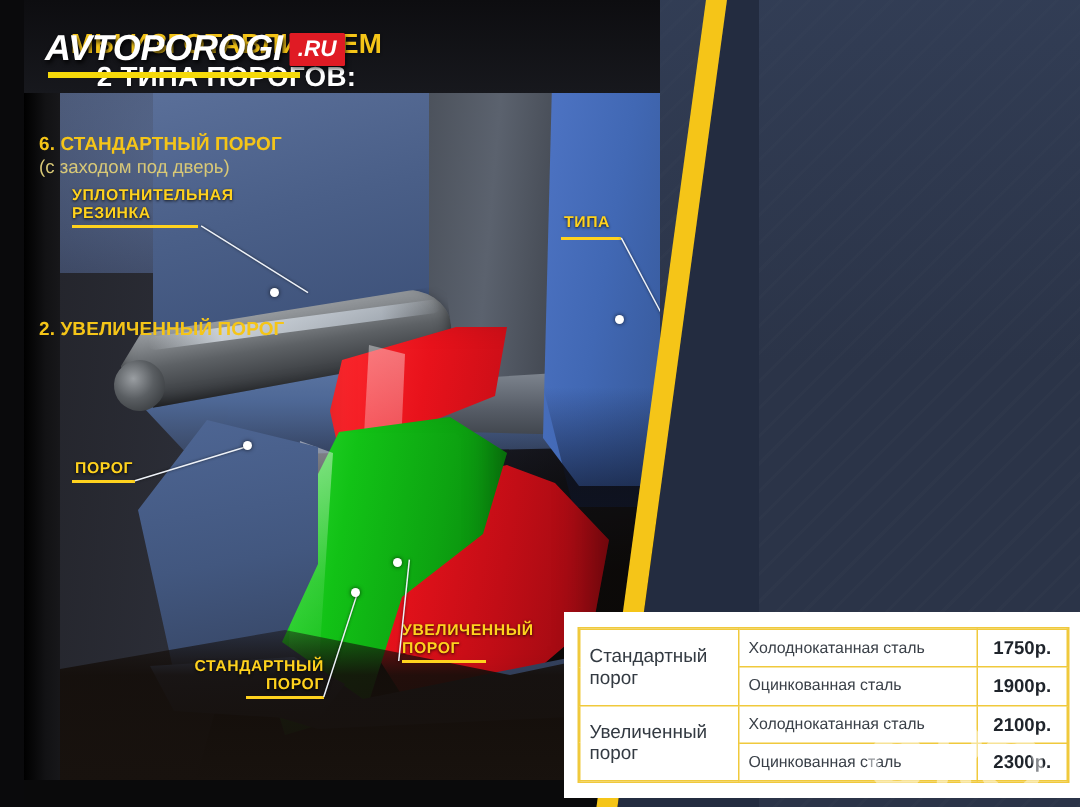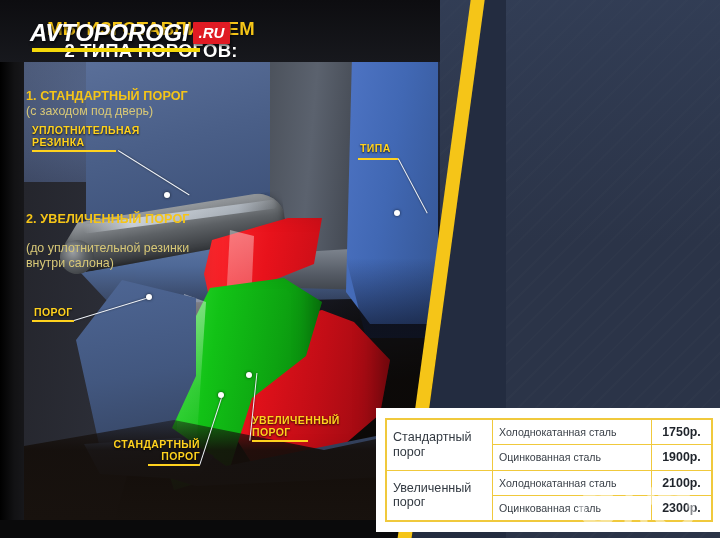--- a/index.html
+++ b/index.html
@@ -1,21 +1,21 @@
 <!DOCTYPE html>
 <html><head>
 <meta charset="utf-8">
 <style>
   html,body{margin:0;padding:0;background:#000;}
   body{width:720px;height:538px;overflow:hidden;font-family:"Liberation Sans",sans-serif;}
 
   #stage{position:relative;width:720px;height:538px;overflow:hidden;background:#0a0a0c;}
 
   
-  #left-panel{position:absolute;left:0;top:0;width:462px;height:536px;overflow:hidden;
+  #left-panel{position:absolute;left:16px;top:0;width:462px;height:536px;overflow:hidden;
     background:linear-gradient(160deg,#2b3650 0%,#28314a 22%,#1d2336 44%,#14151c 62%,#0d0b0a 100%);}
   #left-vignette{position:absolute;inset:0;
     background:radial-gradient(120% 90% at 38% 18%, rgba(90,120,175,.40) 0%, rgba(40,55,90,.12) 42%, rgba(0,0,0,.62) 100%);}
   
   #frame-left{position:absolute;left:0;top:0;width:24px;height:538px;
     background:linear-gradient(90deg,#000 0%,#121214 60%,#17171a 100%);}
   #frame-top{position:absolute;left:0;top:0;width:462px;height:62px;
     background:linear-gradient(180deg,#0d0d10 0%,#17181d 100%);}
   #frame-bottom{position:absolute;left:0;bottom:0;width:462px;height:16px;background:#0a0a0b;}
 
@@ -221,26 +221,24 @@
 
   <div id="divider-dark"></div>
   <div id="divider"></div>
 
   <div id="right-content">
     <div id="headline">
       <div class="hl1">МЫ ИЗГОТАВЛИВАЕМ</div>
       <div class="hl2">2 ТИПА ПОРОГОВ:</div>
     </div>
 
-    <div class="sec-title" style="left:26px;top:89px;">1. СТАНДАРТНЫЙ ПОРОГ</div>
+    <div class="sec-title" style="left:26px;top:89px;">6. СТАНДАРТНЫЙ ПОРОГ</div>
     <div class="sec-sub" style="left:26px;top:104px;white-space:pre-line;">(с заходом под дверь)</div>
 
     <div class="sec-title" style="left:26px;top:212px;">2. УВЕЛИЧЕННЫЙ ПОРОГ</div>
-    <div class="sec-sub" style="left:26px;top:241px;white-space:pre-line;">(до уплотнительной резинки
-внутри салона)</div>
   </div>
 
   <div id="table-bg"></div>
   <div id="table-wrap">
     <table id="ptable">
       <tbody>
         <tr>
           <td class="c-type" rowspan="2" style="white-space:pre-line;">Стандартный
 порог</td>
           <td class="c-steel">Холоднокатанная сталь</td>

